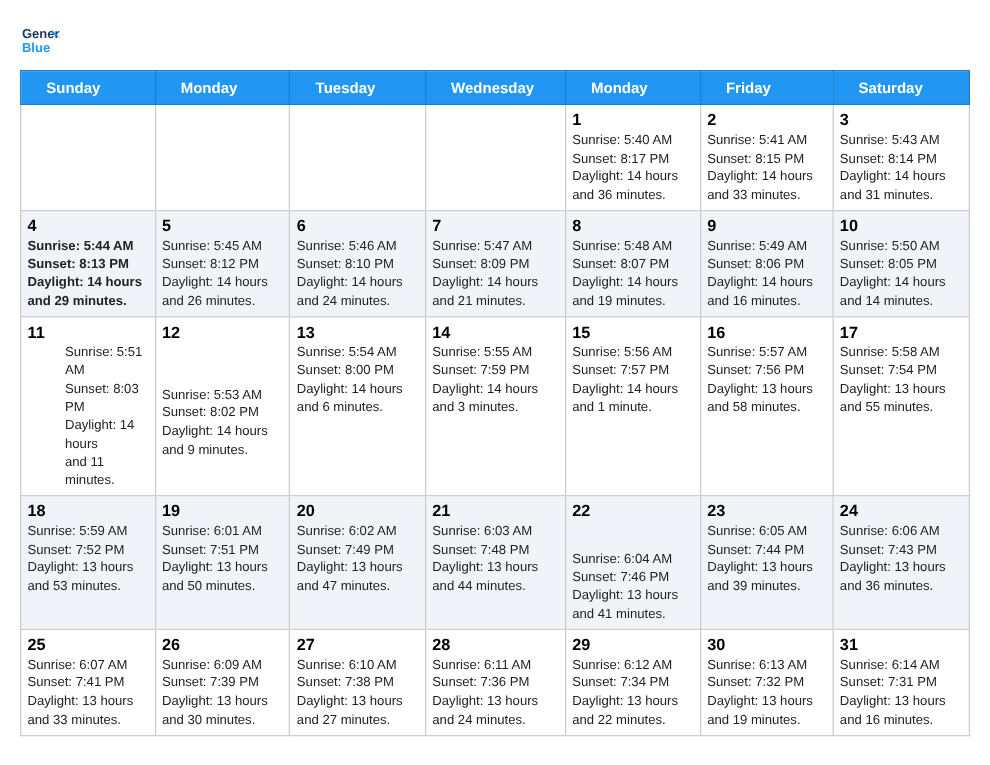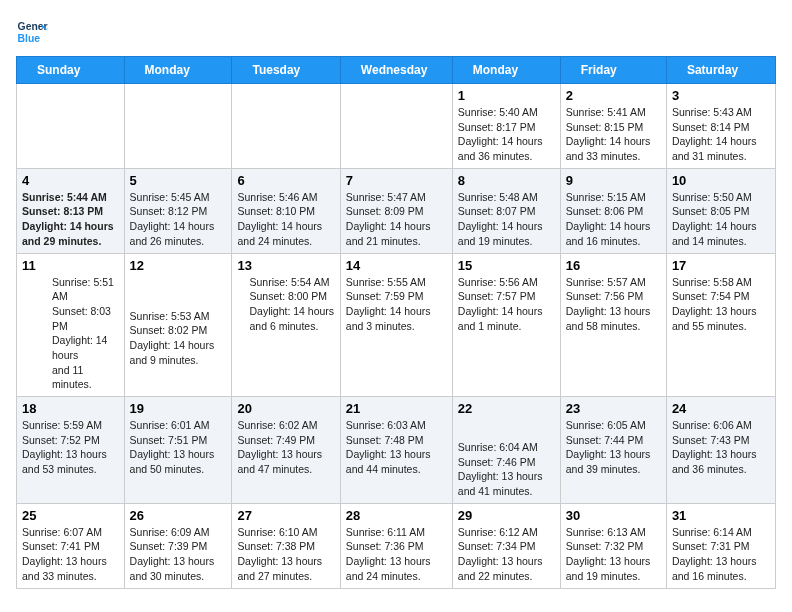--- a/index.html
+++ b/index.html
@@ -172,21 +172,21 @@
         </td>
         <td>
           <span class="day-number">8</span>
           <div class="day-info" style="white-space: pre-line;">Sunrise: 5:48 AM
 Sunset: 8:07 PM
 Daylight: 14 hours
 and 19 minutes.</div>
         </td>
         <td>
           <span class="day-number">9</span>
-          <div class="day-info" style="white-space: pre-line;">Sunrise: 5:15 AM
+          <div class="day-info" style="white-space: pre-line;">Sunrise: 5:49 AM
 Sunset: 8:06 PM
 Daylight: 14 hours
 and 16 minutes.</div>
         </td>
         <td>
           <span class="day-number">10</span>
           <div class="day-info" style="white-space: pre-line;">Sunrise: 5:50 AM
 Sunset: 8:05 PM
 Daylight: 14 hours
 and 14 minutes.</div>
@@ -202,21 +202,21 @@
         </td>
         <td>
           <span class="day-number">12</span>
           <div class="day-info" style="white-space: pre-line; margin-top: 36px;">Sunrise: 5:53 AM
 Sunset: 8:02 PM
 Daylight: 14 hours
 and 9 minutes.</div>
         </td>
         <td>
           <span class="day-number">13</span>
-          <div class="day-info" style="white-space: pre-line; margin-left: 12px;">Sunrise: 5:54 AM
+          <div class="day-info" style="white-space: pre-line;">Sunrise: 5:54 AM
 Sunset: 8:00 PM
 Daylight: 14 hours
 and 6 minutes.</div>
         </td>
         <td>
           <span class="day-number">14</span>
           <div class="day-info" style="white-space: pre-line;">Sunrise: 5:55 AM
 Sunset: 7:59 PM
 Daylight: 14 hours
 and 3 minutes.</div>

